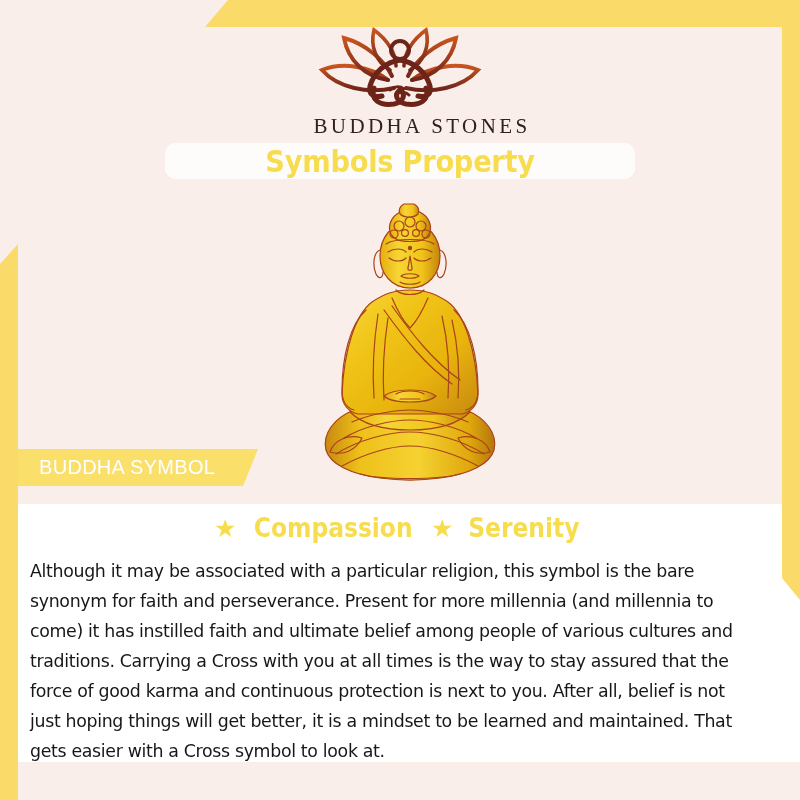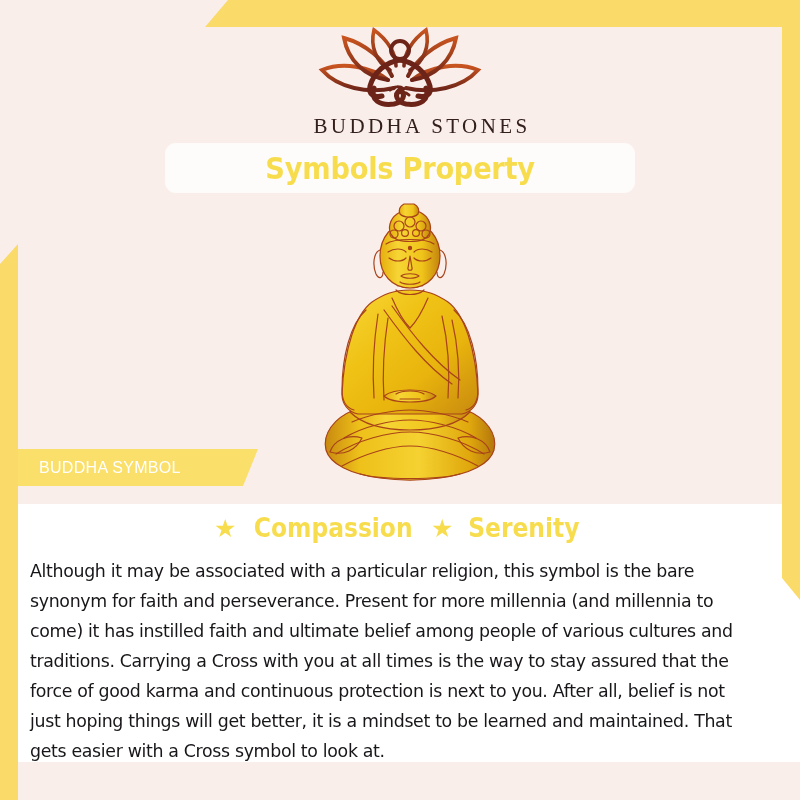--- a/index.html
+++ b/index.html
@@ -78,21 +78,21 @@
     letter-spacing: 3.4px;
     color: #33201c;
     font-weight: 400;
     padding-left: 44px;
   }
 
   
   .title-band {
     position: absolute;
     left: 165px; top: 143px;
-    width: 470px; height: 50px;
+    width: 470px; height: 36px;
     background: #fefcfa;
     z-index: 3;
     display: flex;
     align-items: center;
     justify-content: center;
     border-radius: 11px;
   }
   .title-text {
     font-family: "DejaVu Sans", sans-serif;
     font-size: 31px;
@@ -119,21 +119,21 @@
     width: 240px; height: 37px;
     background: #fadf6a;
     clip-path: polygon(0 0, 240px 0, 225px 37px, 0 37px);
     z-index: 4;
     display: flex;
     align-items: center;
   }
   .ribbon-text {
     padding-left: 21px;
     font-family: "Liberation Sans", sans-serif;
-    font-size: 16px;
+    font-size: 20px;
     color: #ffffff;
     letter-spacing: 0.3px;
     white-space: nowrap;
   }
 
   
   .lower-panel {
     position: absolute;
     left: 0; top: 504px;
     width: 800px; height: 258px;

